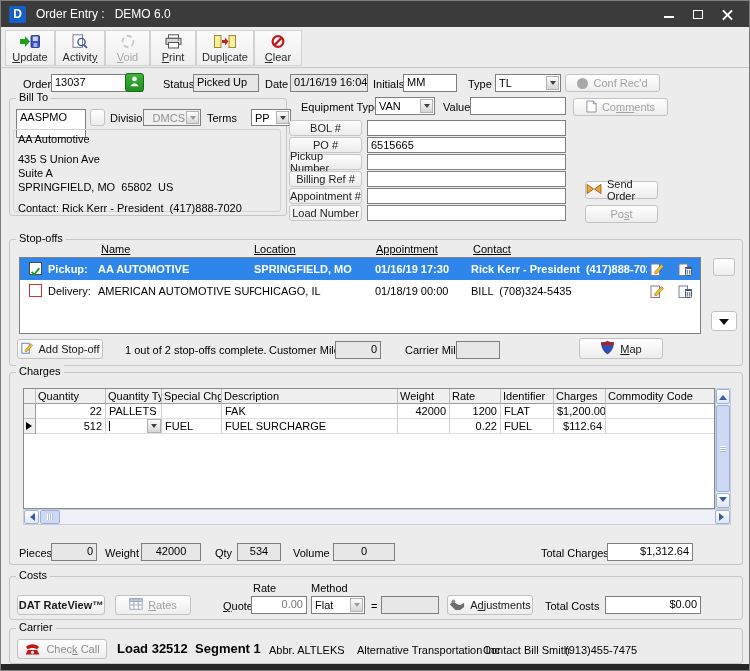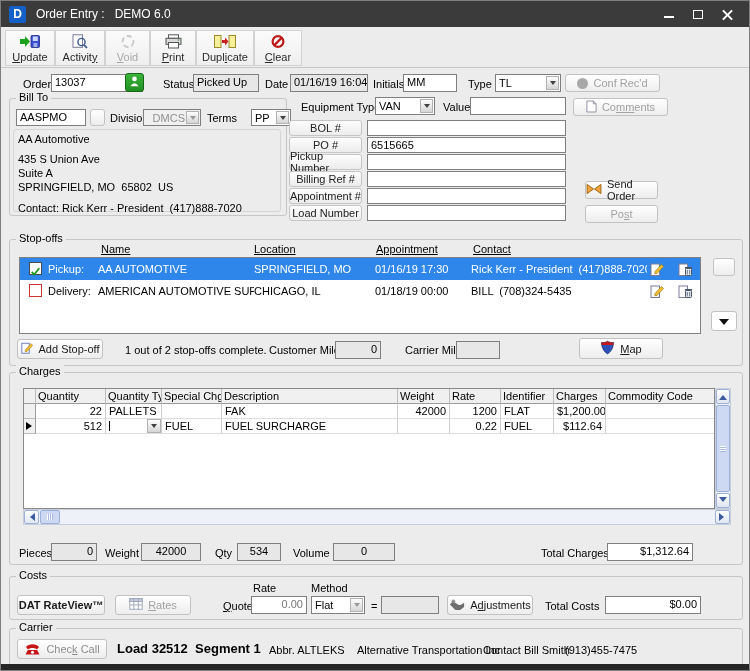--- a/index.html
+++ b/index.html
@@ -39,21 +39,21 @@
   .btn.dis { color:#a2a2a2; }
   .refbtn { position:absolute; width:73px; height:16px; background:linear-gradient(#fdfdfd,#ececec); border:1px solid #c6c6c6; border-radius:3px; font-size:11px; color:#222; display:flex; align-items:center; justify-content:center; }
   .grp { position:absolute; border:1px solid #c6c6c6; border-radius:3px; }
   .legend { position:absolute; top:-8px; left:6px; background:#ececec; padding:0 3px; font-size:11px; white-space:pre; }
 
   
   .hdru { text-decoration:underline; }
   .listbox { position:absolute; left:18px; top:256px; width:682px; height:77px; background:#fff; border:1px solid #808080; }
   .sorow { position:absolute; left:19px; width:680px; height:22px; }
   .sorow .cell { position:absolute; top:5px; font-size:11px; white-space:pre; overflow:hidden; }
-  .sorow.sel { background:#2f86ea; } .sorow.sel .cell { color:#fff; }
+  .sorow.sel { background:#2f86ea; } .sorow.sel .cell { color:#fff;font-weight:bold; }
   .cb { position:absolute; top:4px; width:13px; height:13px; background:#fff; border:1px solid #4a4a4a; }
   .cb.red { border-color:#cc3333; }
   .rowicon { position:absolute; top:3px; width:17px; height:17px; display:flex; align-items:center; justify-content:center; }
 
   
   .grid { position:absolute; left:22px; top:387px; width:692px; height:121px; background:#fff; border:1px solid #8a8a8a; }
   .grow { display:flex; height:15px; }
   .gh { flex:none; background:#f0f0f0; border-right:1px solid #bdbdbd; border-bottom:1px solid #9c9c9c; font-size:11px; line-height:14px; padding:0 2px; white-space:pre; overflow:hidden; }
   .gc { flex:none; position:relative; border-right:1px solid #cfcfcf; border-bottom:1px solid #dedede; font-size:11px; line-height:14px; padding:0 3px; white-space:pre; overflow:hidden; }
   .gsel { flex:none; background:#f0f0f0; border-right:1px solid #9c9c9c; border-bottom:1px solid #bdbdbd; display:flex; align-items:center; justify-content:center; }
@@ -183,21 +183,21 @@
         </svg></span>
     <span>Send Order</span>
   </div>
   <div class="btn dis" style="left:584px;top:204px;width:73px;height:18px">
     <span class="mt"><span>Po</span><span class="mn">s</span><span>t</span></span>
   </div>
 
   <div class="grp" style="left:8px;top:97px;width:278px;height:118px">
     <span class="legend">Bill To</span>
   </div>
-  <div class="field" style="left:15px;top:108px;width:70px;height:17px">AASPMO</div>
+  <div class="field" style="left:15px;top:108px;width:70px;height:29px">AASPMO</div>
   <div class="btn dis" style="left:89px;top:108px;width:15px;height:17px"></div>
   <div class="lbl" style="left:109px;top:111px">Division</div>
   <div class="combo dis" style="left:142px;top:108px;width:58px;height:17px">
     <span class="cval">DMCS</span>
     <span class="cbtn">
         <span class="tri-dn" style="border-top-color:#9a9a9a"></span>
       </span>
   </div>
   <div class="lbl" style="left:206px;top:111px">Terms</div>
   <div class="combo" style="left:250px;top:108px;width:40px;height:17px">
@@ -448,21 +448,21 @@
   <div class="btn" style="left:446px;top:594px;width:86px;height:20px">
     <span><svg width="16" height="12" viewBox="0 0 18 13">
           <path d="M1,7 q3,-5 6,-2 l3,2 q2,1.5 4,0 l3,-2 v5 l-4,3 q-4,2 -7,-1 z" fill="#6e6e6e"></path>
           <circle cx="5" cy="3.5" r="2" fill="#8f8f8f"></circle>
         </svg></span>
     <span class="mt"><span>A</span><span class="mn">d</span><span>justments</span></span>
   </div>
   <div class="lbl" style="left:544px;top:599px">Total Costs</div>
   <div class="field right" style="left:604px;top:595px;width:96px">$0.00</div>
 
-  <div class="grp" style="left:8px;top:627px;width:734px;height:44px">
+  <div class="grp" style="left:8px;top:627px;width:734px;height:36px">
     <span class="legend">Carrier</span>
   </div>
   <div class="btn" style="left:16px;top:638px;width:90px;height:20px">
     <span><svg width="17" height="13" viewBox="0 0 18 14">
           <path d="M2,5.5 C5,1.5 13,1.5 16,5.5 L13.8,8 C12,5.8 6,5.8 4.2,8 Z" fill="#c41414"></path>
           <path d="M4,8.5 h10 l2.5,5 h-15 z" fill="#c41414"></path>
           <circle cx="9" cy="11" r="1.7" fill="#fff"></circle>
         </svg></span>
     <span class="mt dim"><span>Chec</span><span class="mn">k</span><span> Call</span></span>
   </div>

